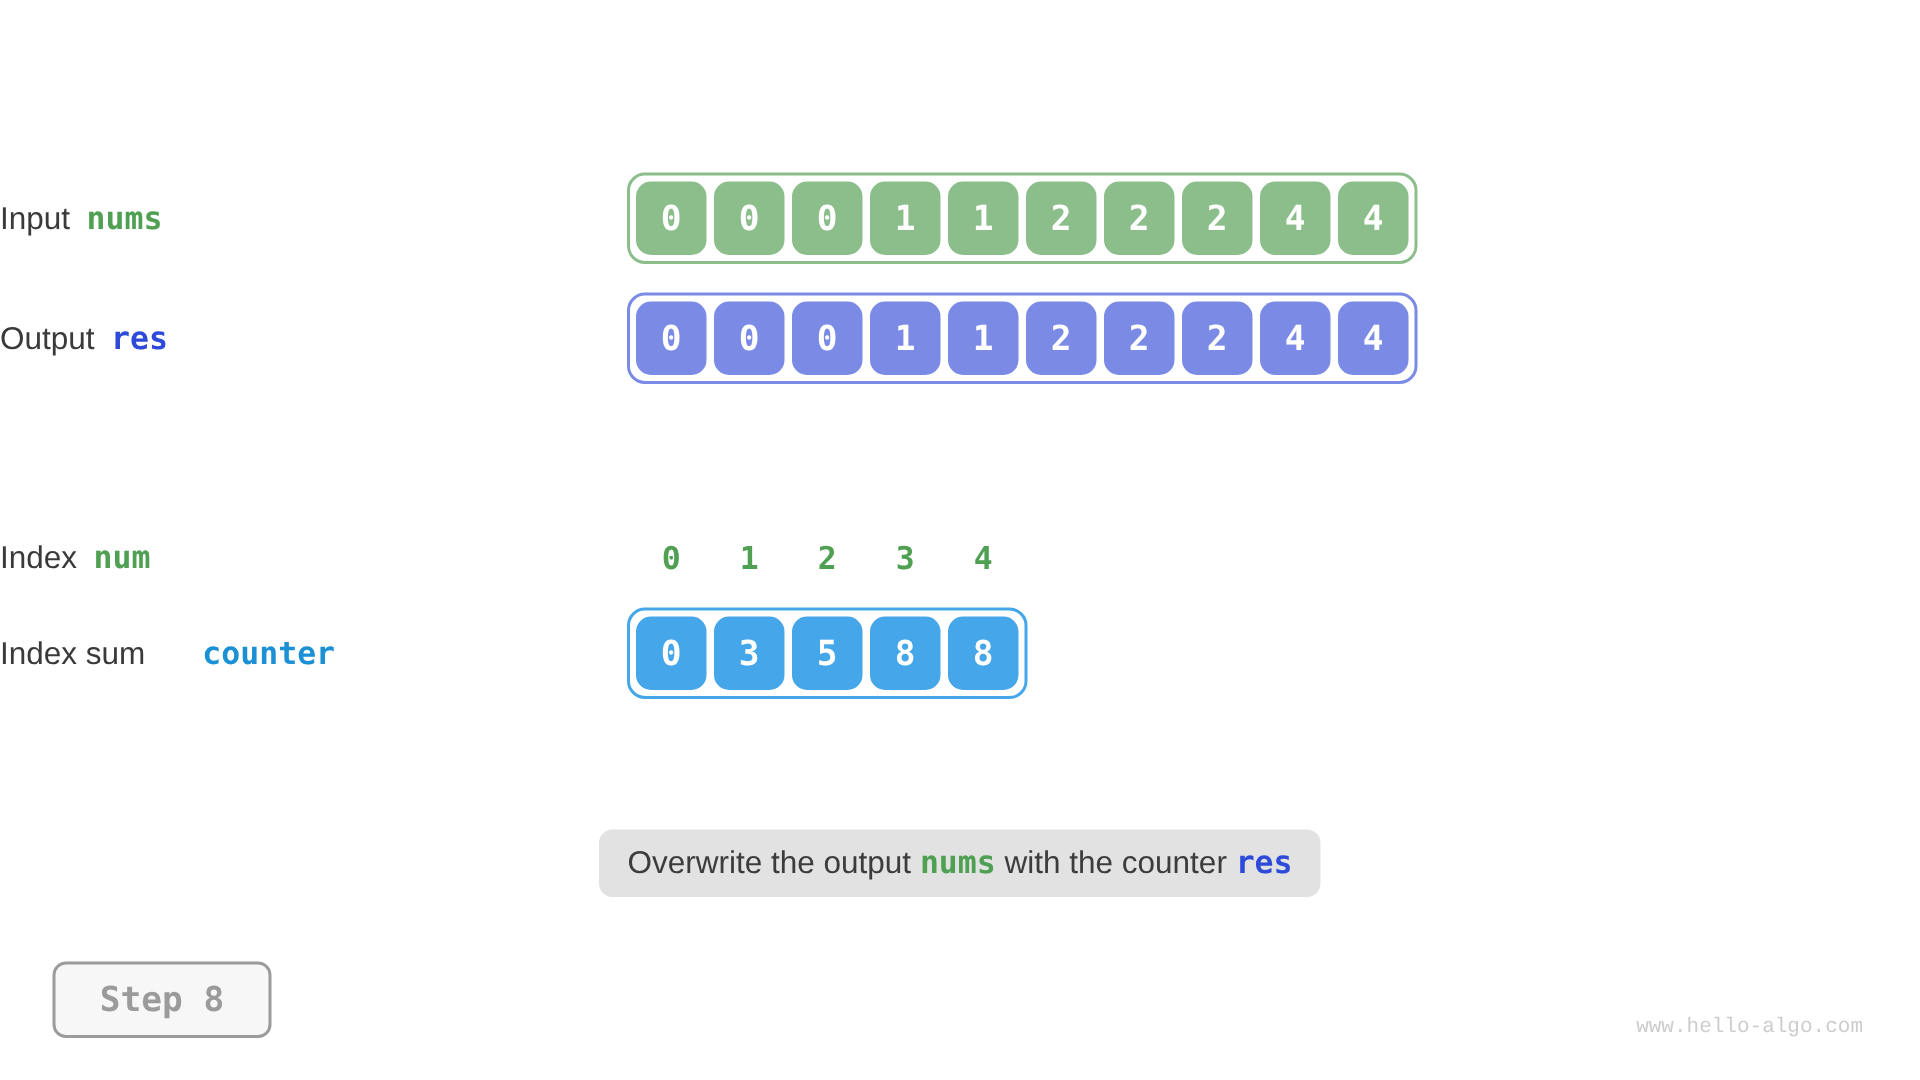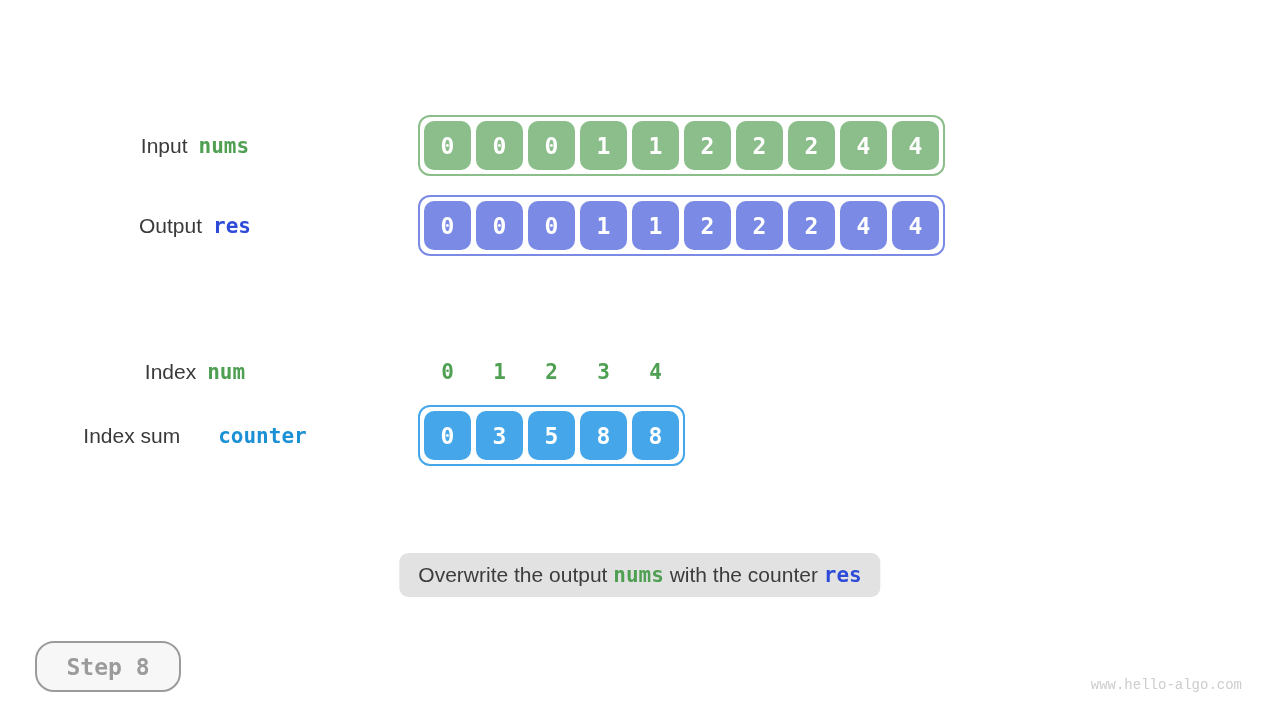--- a/index.html
+++ b/index.html
@@ -2,21 +2,21 @@
 <html style="--green_cell: #8cbe8c; --green_text: #4fa052; --purple_cell: #7b8be5; --res_text: #2d4bd8; --blue_cell: #45a7ea; --counter_text: #1b90d5; --label_text: #3a3a3a; --caption_bg: #e2e2e2; --step_gray: #9b9b9b; --watermark: #cdcdcd;"><head>
 <meta charset="utf-8">
 <style>
   html,body{margin:0;padding:0;}
   body{
     width:1280px;height:720px;position:relative;background:#ffffff;
     font-family:"Liberation Sans",sans-serif;color:var(--label_text,#3a3a3a);
     overflow:hidden;
   }
   .row-label{
-    position:absolute;left:0;width:390px;text-align:center;
+    position:absolute;left:0;width:390px;text-align:left;
     font-size:21px;transform:translateY(-50%);white-space:nowrap;
   }
   .var{
     font-family:"DejaVu Sans Mono","Liberation Mono",monospace;
     font-weight:bold;margin-left:11px;font-size:21px;
   }
   .var.green{color:var(--green_text,#4fa052);}
   .var.resblue{color:var(--res_text,#2d4bd8);}
   .var.counterblue{color:var(--counter_text,#1b90d5);margin-left:38px;}
   .array-box{
@@ -40,21 +40,21 @@
     height:30px;font-size:21px;
   }
   .caption{
     position:absolute;top:553px;left:50%;transform:translateX(-50%);
     background:var(--caption_bg,#e2e2e2);border-radius:9px;
     padding:10px 19px;font-size:21px;white-space:nowrap;color:#3c3c3c;
   }
   .caption .var{margin-left:0;font-size:21px;}
   .step-box{
     position:absolute;left:35px;top:641px;width:142px;height:47px;
-    border:2px solid var(--step_gray,#9b9b9b);border-radius:19px;background:#f7f7f7;
+    border:2px solid var(--step_gray,#9b9b9b);border-radius:9px;background:#f7f7f7;
     display:flex;align-items:center;justify-content:center;
     font-family:"DejaVu Sans Mono","Liberation Mono",monospace;font-weight:bold;
     font-size:23px;color:var(--step_gray,#9b9b9b);
   }
   .watermark{
     position:absolute;top:677px;right:38px;
     font-family:Liberation Mono, monospace;
     font-size:14px;color:var(--watermark,#cdcdcd);
   }
 </style>

